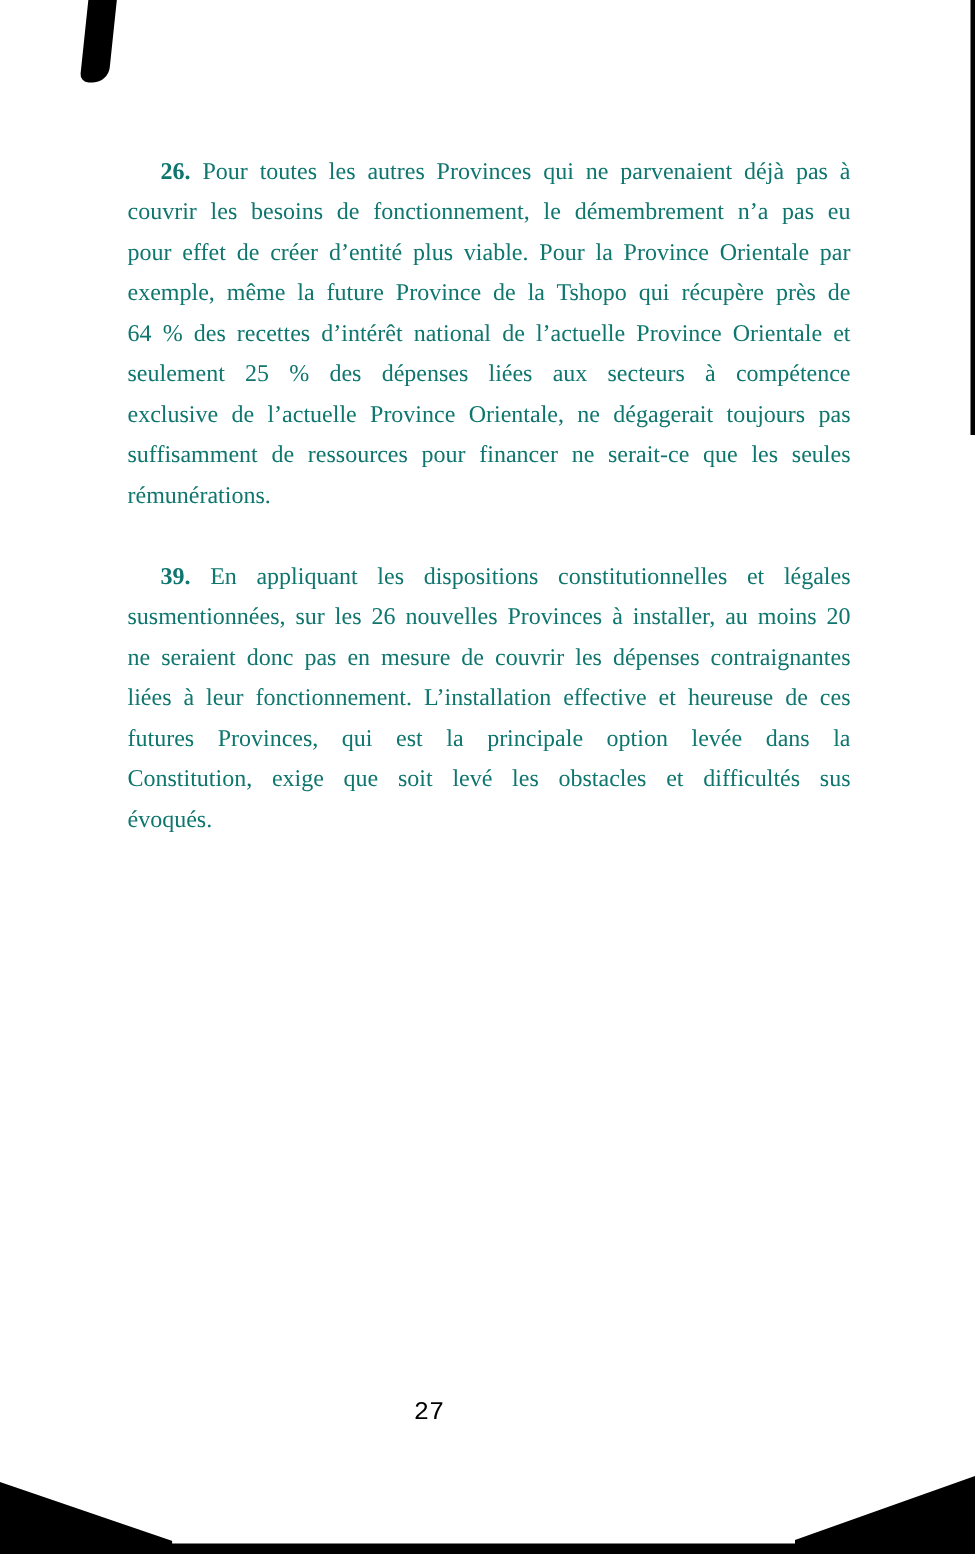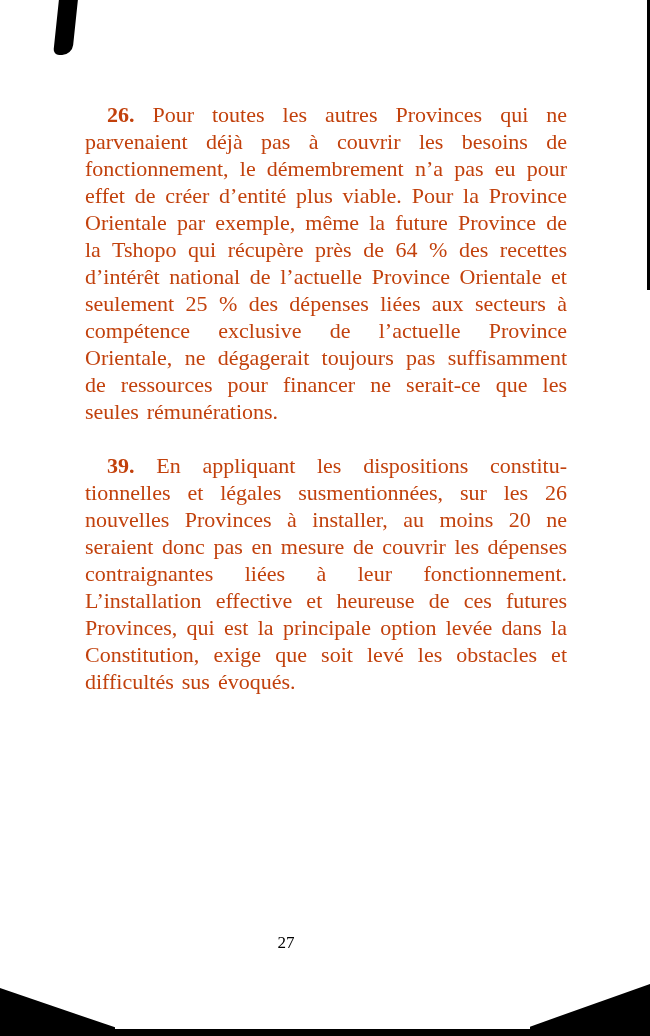--- a/index.html
+++ b/index.html
@@ -20,41 +20,42 @@
   }
   .content {
     position: absolute;
     left: 85px;
     top: 101px;
     width: 482px;
   }
   p.para {
     margin: 0;
     padding: 0;
-    font-size: 22px;
+    font-size: 16px;
     line-height: 27px;
     text-align: justify;
     text-indent: 22px;
     word-spacing: 2.5px;
-    color: #c2410c;
+    color: #0f766e;
   }
   p.para + p.para {
     margin-top: 27px;
   }
   .para-num {
     font-weight: bold;
   }
   .page-number {
     position: absolute;
     left: 0;
     top: 933px;
     width: 572px;
     text-align: center;
     font-size: 17px;
     color: #000000;
+    font-family: Liberation Mono, monospace;
   }
   
   .artifact {
     position: absolute;
     background: #000000;
   }
   .art-top-left {
     left: 56px;
     top: 0;
     width: 19px;

